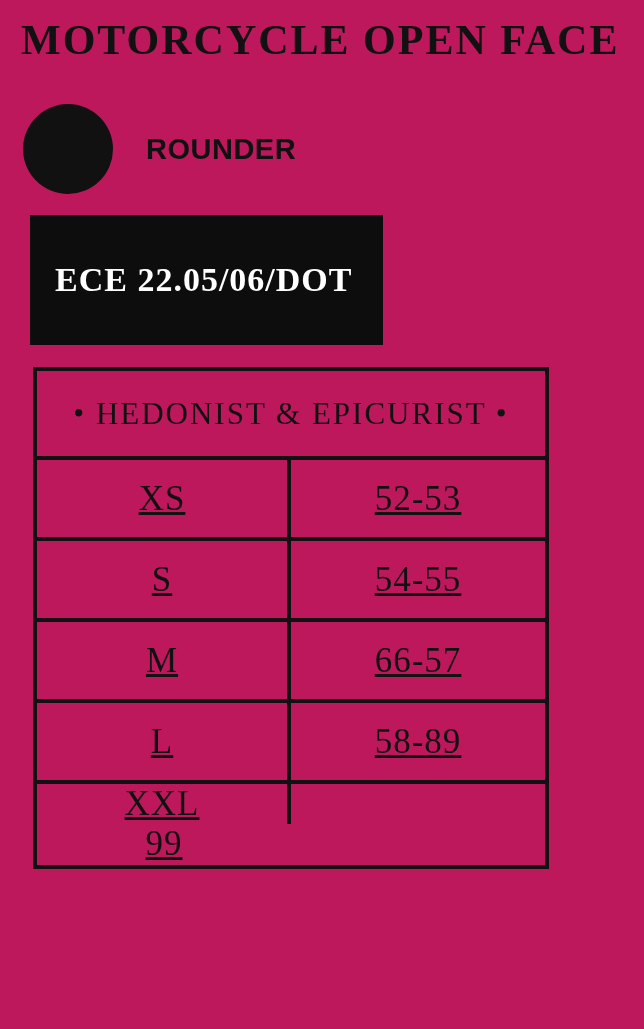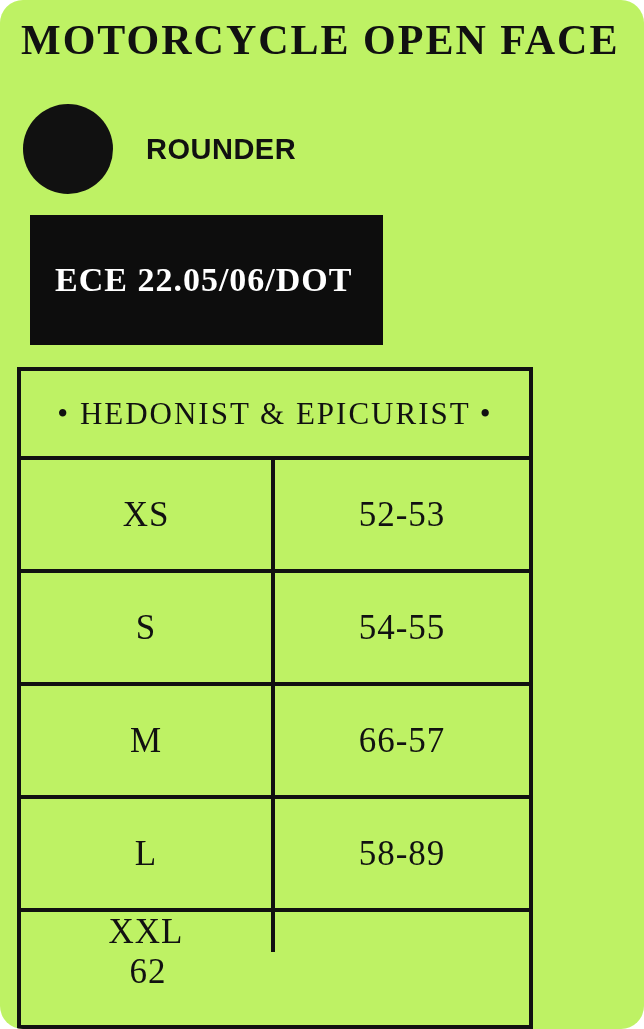--- a/index.html
+++ b/index.html
@@ -4,25 +4,24 @@
 <style>
   html, body {
     margin: 0;
     padding: 0;
     background: #ffffff;
   }
   .page {
     position: relative;
     width: 644px;
     height: 1029px;
-    background: #bef264;
+    background: #be185d;
     overflow: hidden;
     font-family: "Liberation Serif", serif;
     color: #111111;
-    border-radius: 23px;
   }
   .title {
     margin: 0;
     padding: 16px 0 0 21px;
     font-family: "Liberation Serif", serif;
     font-weight: bold;
     font-size: 42px;
     letter-spacing: 2px;
     color: #111111;
     white-space: nowrap;
@@ -63,41 +62,42 @@
   }
   .cert-badge span {
     color: #ffffff;
     font-family: "Liberation Serif", serif;
     font-weight: bold;
     font-size: 34px;
     letter-spacing: 1px;
     white-space: nowrap;
   }
   .size-table {
-    margin: 22px 0 0 17px;
+    margin: 22px 0 0 33px;
     width: 516px;
     box-sizing: border-box;
     border: 4px solid #111111;
   }
   .table-header {
     height: 89px;
     box-sizing: border-box;
     border-bottom: 4px solid #111111;
     display: flex;
     align-items: center;
     justify-content: center;
     font-size: 31px;
     letter-spacing: 2px;
     white-space: nowrap;
   }
   .table-row {
     display: flex;
-    height: 113px;
+    height: 81px;
     box-sizing: border-box;
     border-bottom: 4px solid #111111;
+    text-decoration: underline;
   }
   .table-row:last-child {
     border-bottom: none;
     flex-direction: column;
   }
   .cell {
     display: flex;
     align-items: center;
     justify-content: center;
     font-size: 35px;
@@ -145,17 +145,17 @@
     <div class="table-row">
       <div class="cell cell-size">M</div>
       <div class="cell cell-cm">66-57</div>
     </div>
     <div class="table-row">
       <div class="cell cell-size">L</div>
       <div class="cell cell-cm">58-89</div>
     </div>
     <div class="table-row">
       <div class="cell cell-size">XXL</div>
-      <div class="cell cell-cm">62</div>
+      <div class="cell cell-cm">99</div>
     </div>
   </div>
 
 </div>
 
 </body></html>

